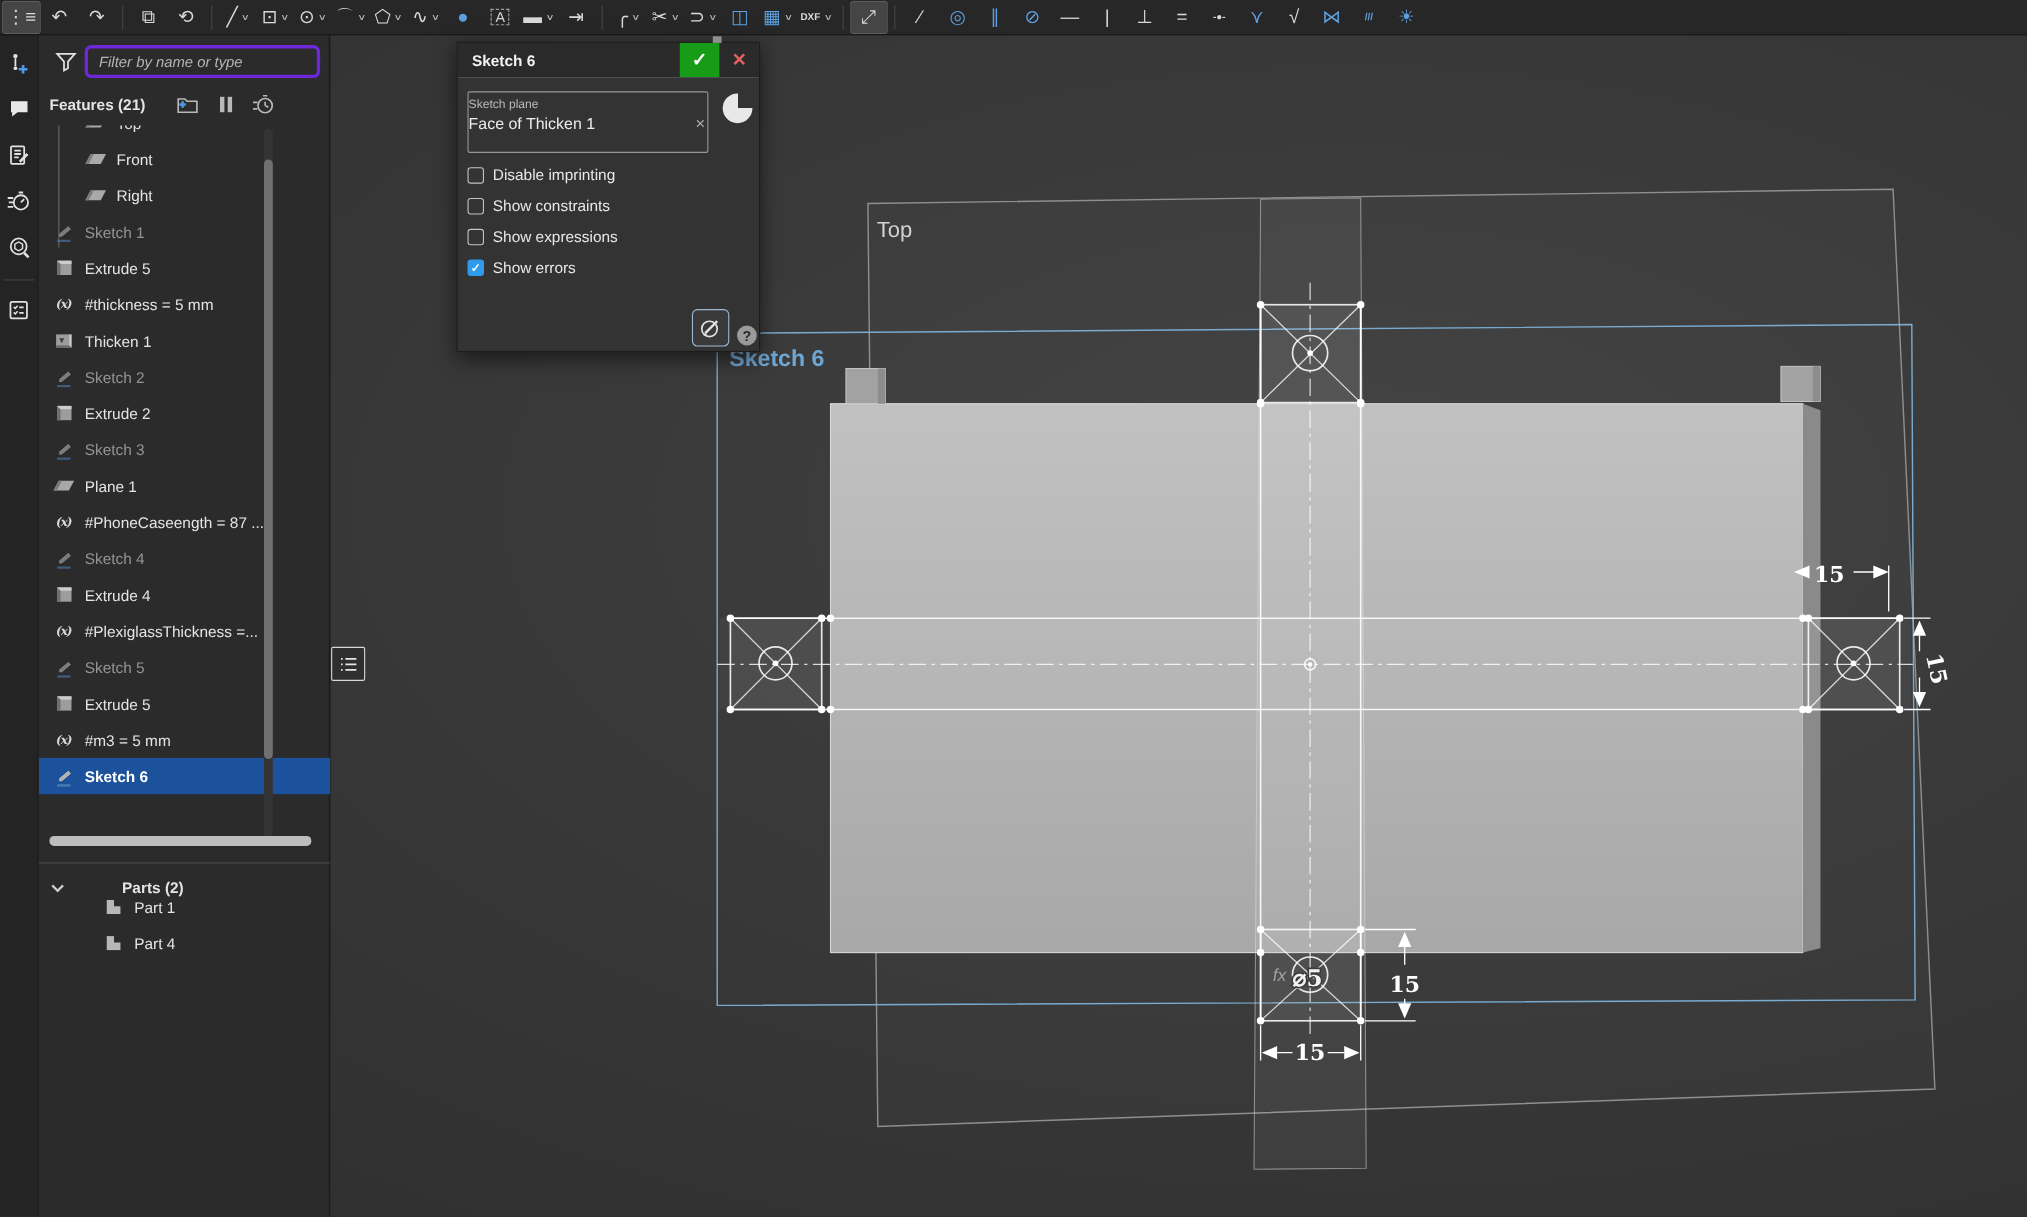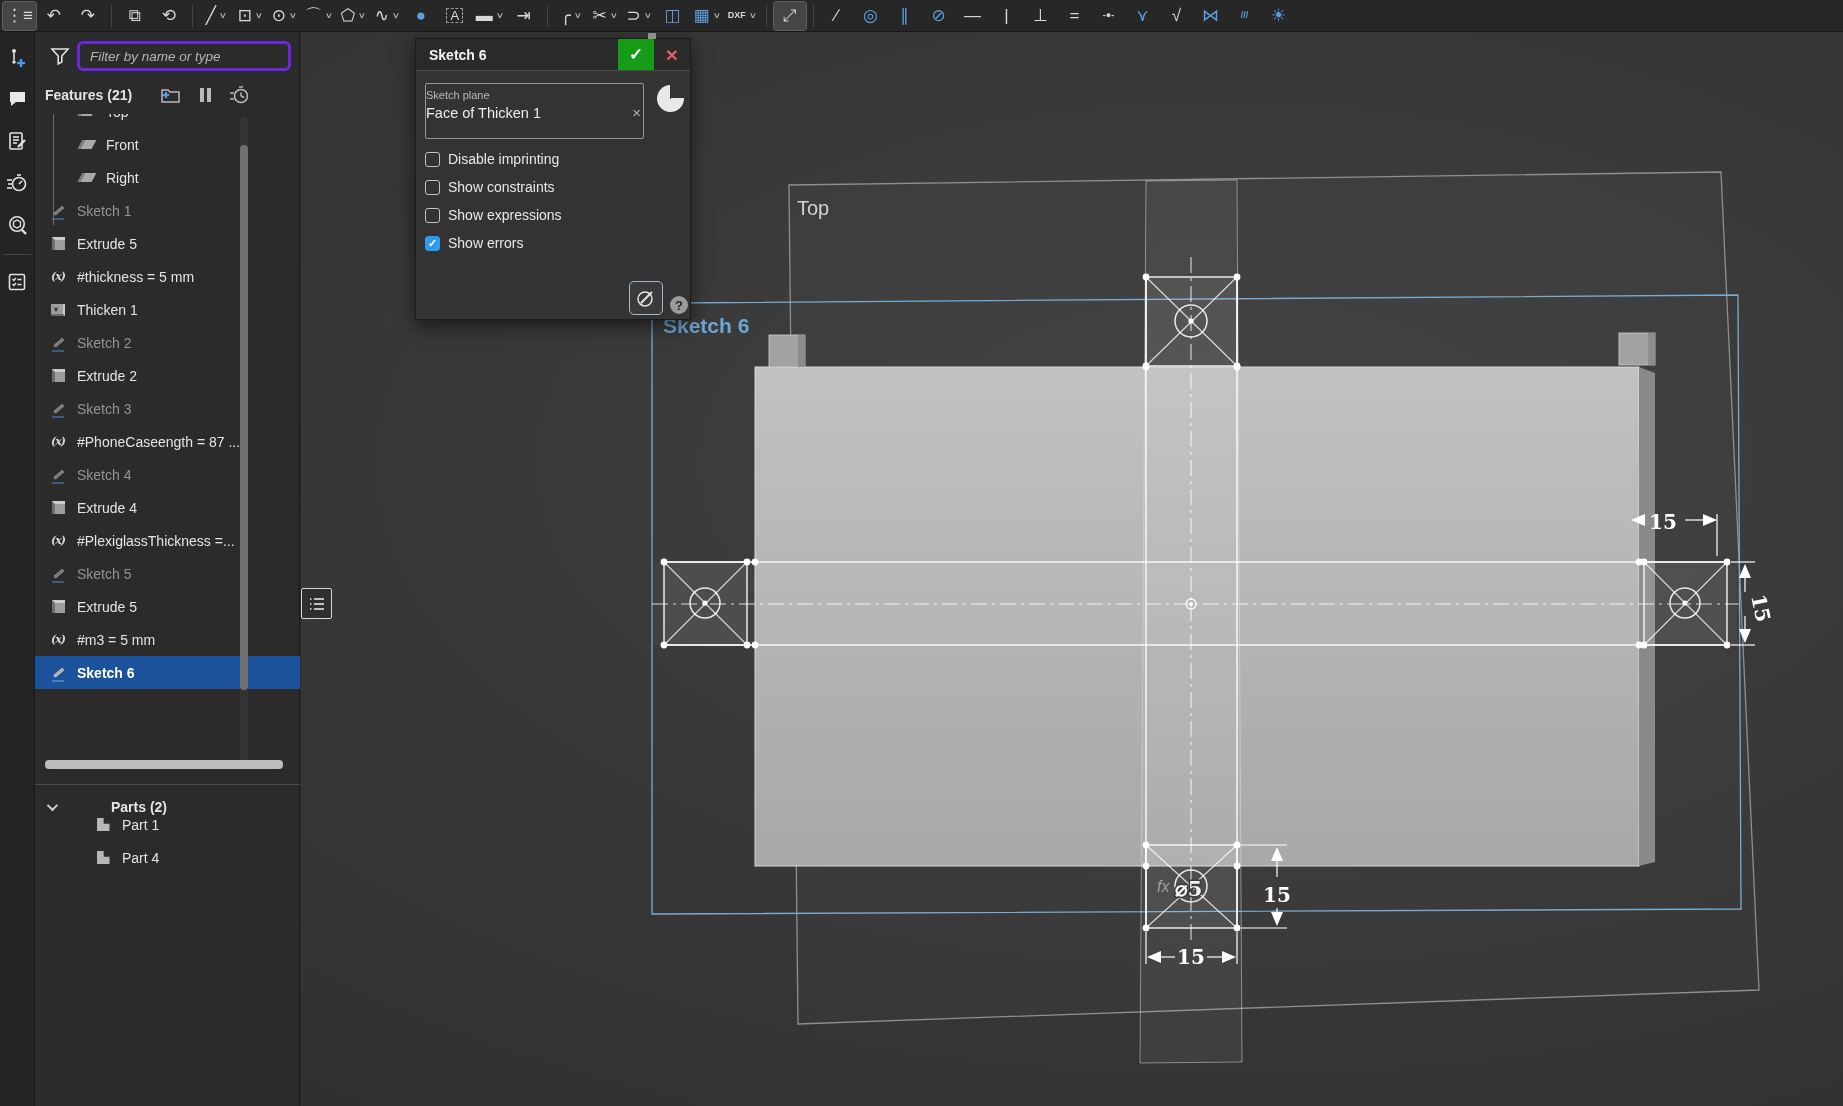--- a/index.html
+++ b/index.html
@@ -419,20 +419,26 @@
               <span class="f-label">Extrude 2</span>
             </div>
             <div class="f-row muted">
               <span class="fi fi-sketch">
                 <i></i>
                 <u></u>
               </span>
               <span class="f-label">Sketch 3</span>
             </div>
             <div class="f-row">
+              <span class="fi fi-plane">
+                <i></i>
+              </span>
+              <span class="f-label">Plane 1</span>
+            </div>
+            <div class="f-row">
               <span class="fi fi-variable">(x)</span>
               <span class="f-label">#PhoneCaseength = 87 ...</span>
             </div>
             <div class="f-row muted">
               <span class="fi fi-sketch">
                 <i></i>
                 <u></u>
               </span>
               <span class="f-label">Sketch 4</span>
             </div>

